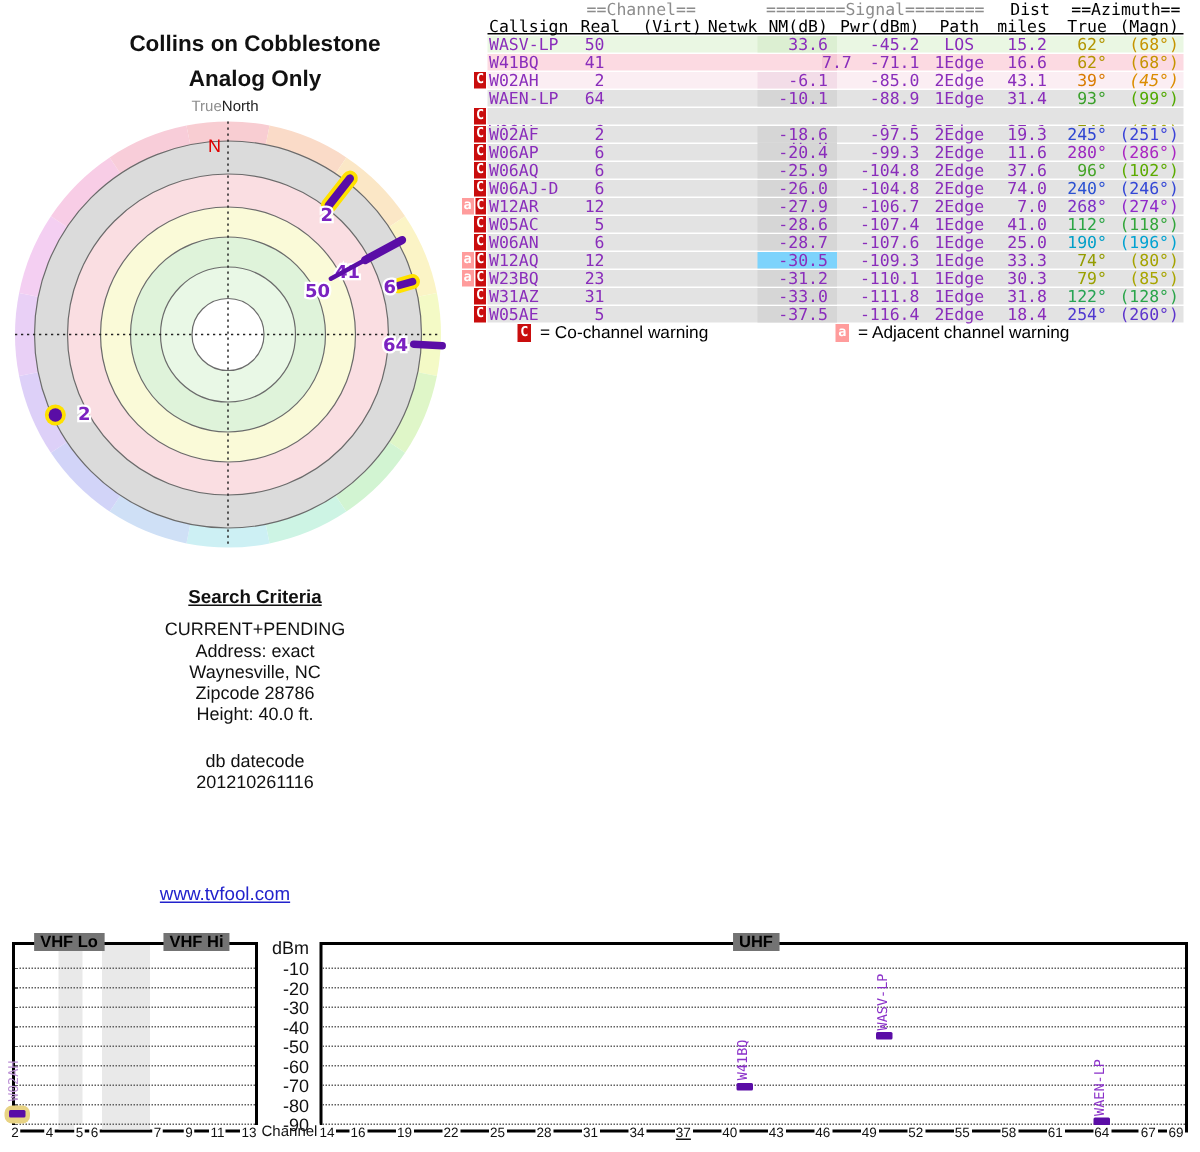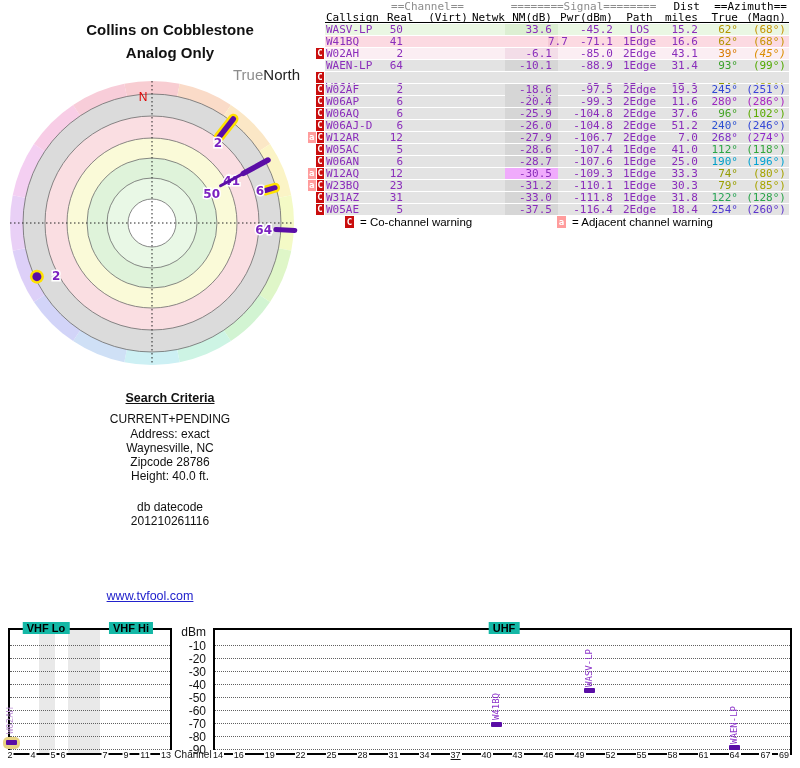--- a/index.html
+++ b/index.html
@@ -4,21 +4,21 @@
 <style>
   *{box-sizing:border-box;margin:0;padding:0}
   html,body{width:800px;height:768px;background:#fff;overflow:hidden}
   body{font-family:"Liberation Sans",sans-serif;position:relative}
   #page{position:absolute;left:0;top:0;width:800px;height:768px}
   .abs{position:absolute}
 
   
   .title{left:0;top:21px;width:340px;text-align:center;font-size:15px;font-weight:bold;color:#111}
   .subtitle{left:0;top:44px;width:340px;text-align:center;font-size:15px;font-weight:bold;color:#111}
-  .truenorth{left:0;top:66px;width:300px;text-align:right;font-size:15px}
+  .truenorth{left:0;top:66px;width:300px;text-align:center;font-size:10px}
   .truenorth .g{color:#8d8d8d}
   .truenorth .b{color:#222}
 
   
   #tv-table{left:309px;top:1px;width:480px;font-family:"DejaVu Sans Mono",monospace;font-size:11px;line-height:11px;color:#8a2dbb}
   .hrow{position:relative;height:11px;margin-left:16px}
   .h1{color:#8c8c8c}
   .h1 .dk{color:#000}
   .h1 span{position:absolute;top:0}
   .hdr2{display:grid;grid-template-columns:62px 16px 65px 37px 53px 59px 45px 38px 40px 47px;margin-left:16px;height:11px;color:#000;border-bottom:1px solid #000;padding-bottom:1px}
@@ -47,21 +47,21 @@
 
   .link{left:0;top:589px;width:300px;text-align:center;font-size:12.5px}
   .link a{color:#2222cc;text-decoration:underline;cursor:pointer}
 
   
   .panel{position:absolute;border:2px solid #000;background:#fff}
   #vhf-panel{left:8px;top:628px;width:164px;height:127px}
   #uhf-panel{left:213px;top:628px;width:579px;height:127px}
   .gridline{position:absolute;left:0;right:0;height:0;border-top:1px dotted #606060}
   .grayband{position:absolute;top:0;bottom:0;background:#e9e9e9}
-  .band-label{position:absolute;top:622px;font-size:11px;font-weight:bold;color:#000;background:#14b8a6;padding:0 4px;transform:translateX(-50%);white-space:nowrap}
+  .band-label{position:absolute;top:622px;font-size:11px;font-weight:bold;color:#000;background:#737373;padding:0 4px;transform:translateX(-50%);white-space:nowrap}
   .ylab{position:absolute;left:172px;width:34px;text-align:right;font-size:12px;color:#111}
   .xtick{position:absolute;top:750px;font-size:9px;color:#111;background:#fff;padding:0 1px;transform:translateX(-50%);line-height:10px}
   .chlab{left:173px;top:749px;width:40px;text-align:center;font-size:10px;color:#111;background:#fff}
   .smark{position:absolute;background:#5a0da6;border-radius:1px}
   .smark-ring{position:absolute;background:#e8d383;border-radius:5px}
   .svlab{position:absolute;writing-mode:vertical-rl;transform:rotate(180deg);font-family:"DejaVu Sans Mono",monospace;font-size:9px;color:#8b31c9;line-height:11px;white-space:nowrap}
 </style>
 </head>
 <body>
 
@@ -258,21 +258,21 @@
           <div class="warn">
             <span class="badge bc">C</span>
           </div>
           <span class="cell cs">W06AJ-D</span>
           <span class="cell real">6</span>
           <span class="cell virt"></span>
           <span class="cell netwk"></span>
           <span class="cell nm" style="background: rgb(214, 214, 214);">-26.0</span>
           <span class="cell pwr">-104.8</span>
           <span class="cell path">2Edge</span>
-          <span class="cell miles">51.2</span>
+          <span class="cell miles">74.0</span>
           <span class="cell true" style="color: rgb(43, 81, 210);">240°</span>
           <span class="cell magn" style="color: rgb(52, 71, 214);">(246°)</span>
         </div>
         <div class="trow" style="background: rgb(227, 227, 227);">
           <div class="warn">
             <span class="badge ba">a</span>
             <span class="badge bc">C</span>
           </div>
           <span class="cell cs">W12AR</span>
           <span class="cell real">12</span>
@@ -317,21 +317,21 @@
         </div>
         <div class="trow" style="background: rgb(227, 227, 227);">
           <div class="warn">
             <span class="badge ba">a</span>
             <span class="badge bc">C</span>
           </div>
           <span class="cell cs">W12AQ</span>
           <span class="cell real">12</span>
           <span class="cell virt"></span>
           <span class="cell netwk"></span>
-          <span class="cell nm" style="background: #f0abfc;">-30.5</span>
+          <span class="cell nm" style="background: #7dd3fc;">-30.5</span>
           <span class="cell pwr">-109.3</span>
           <span class="cell path">1Edge</span>
           <span class="cell miles">33.3</span>
           <span class="cell true" style="color: rgb(148, 156, 0);">74°</span>
           <span class="cell magn" style="color: rgb(165, 163, 0);">(80°)</span>
         </div>
         <div class="trow" style="background: rgb(227, 227, 227);">
           <div class="warn">
             <span class="badge ba">a</span>
             <span class="badge bc">C</span>

